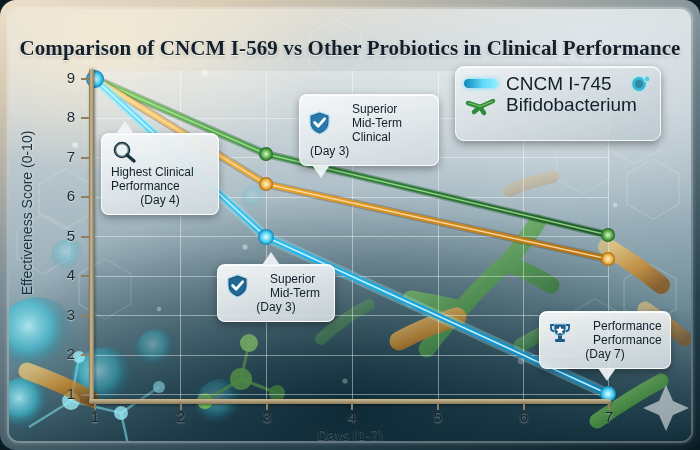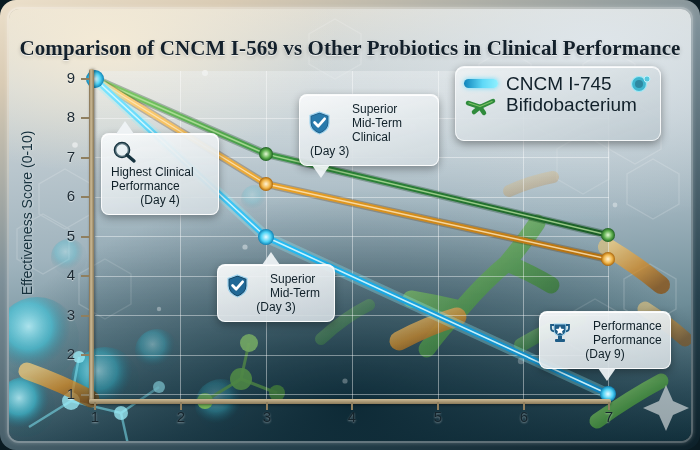--- a/index.html
+++ b/index.html
@@ -341,20 +341,21 @@
       <div class="tick tick-x" style="left:342px"></div>
       <div class="xtl" style="left:331px;top:399px">4</div>
       <div class="tick tick-x" style="left:428px"></div>
       <div class="xtl" style="left:417px;top:399px">5</div>
       <div class="tick tick-x" style="left:514px"></div>
       <div class="xtl" style="left:503px;top:399px">6</div>
       <div class="tick tick-x" style="left:599px"></div>
       <div class="xtl" style="left:588px;top:399px">7</div>
     </div>
 
+    <div class="axis-title-x">Days (1-7)</div>
     <div class="axis-title-y">Effectiveness Score (0-10)</div>
 
     <div class="title">Comparison of CNCM I-569 vs Other Probiotics in Clinical Performance</div>
 
     <div class="legend">
       <div class="lg-row">
         <span class="lg-sw" style="background:linear-gradient(90deg,#0e84bb,#5fd9f7 55%,#8ff0ff);box-shadow:0 0 5px rgba(80,220,255,.85)"></span>
         <span class="lg-lb">CNCM I-745</span>
         <span class="lg-ic">
           <svg width="22" height="18" viewBox="0 0 22 18">
@@ -438,17 +439,17 @@
             <rect x="9" y="13.5" width="4" height="3.5" fill="#1f5d87"></rect>
             <rect x="6" y="17" width="10" height="3" rx="1" fill="#1f5d87"></rect>
             <path d="M11 4 l1.3 2.7 l3 .4 l-2.2 2.1 l.6 3 l-2.7 -1.5 l-2.7 1.5 l.6 -3 l-2.2 -2.1 l3 -.4 Z" fill="#ffffff"></path>
           </svg>
         </span>
         <span>
           <div class="co-txt">Performance</div>
           <div class="co-txt">Performance</div>
         </span>
       </div>
-      <div class="co-day" style="text-align:center;">(Day 9)</div>
+      <div class="co-day" style="text-align:center;">(Day 7)</div>
     </div>
 
   </div>
 </div>
 
 </body></html>

